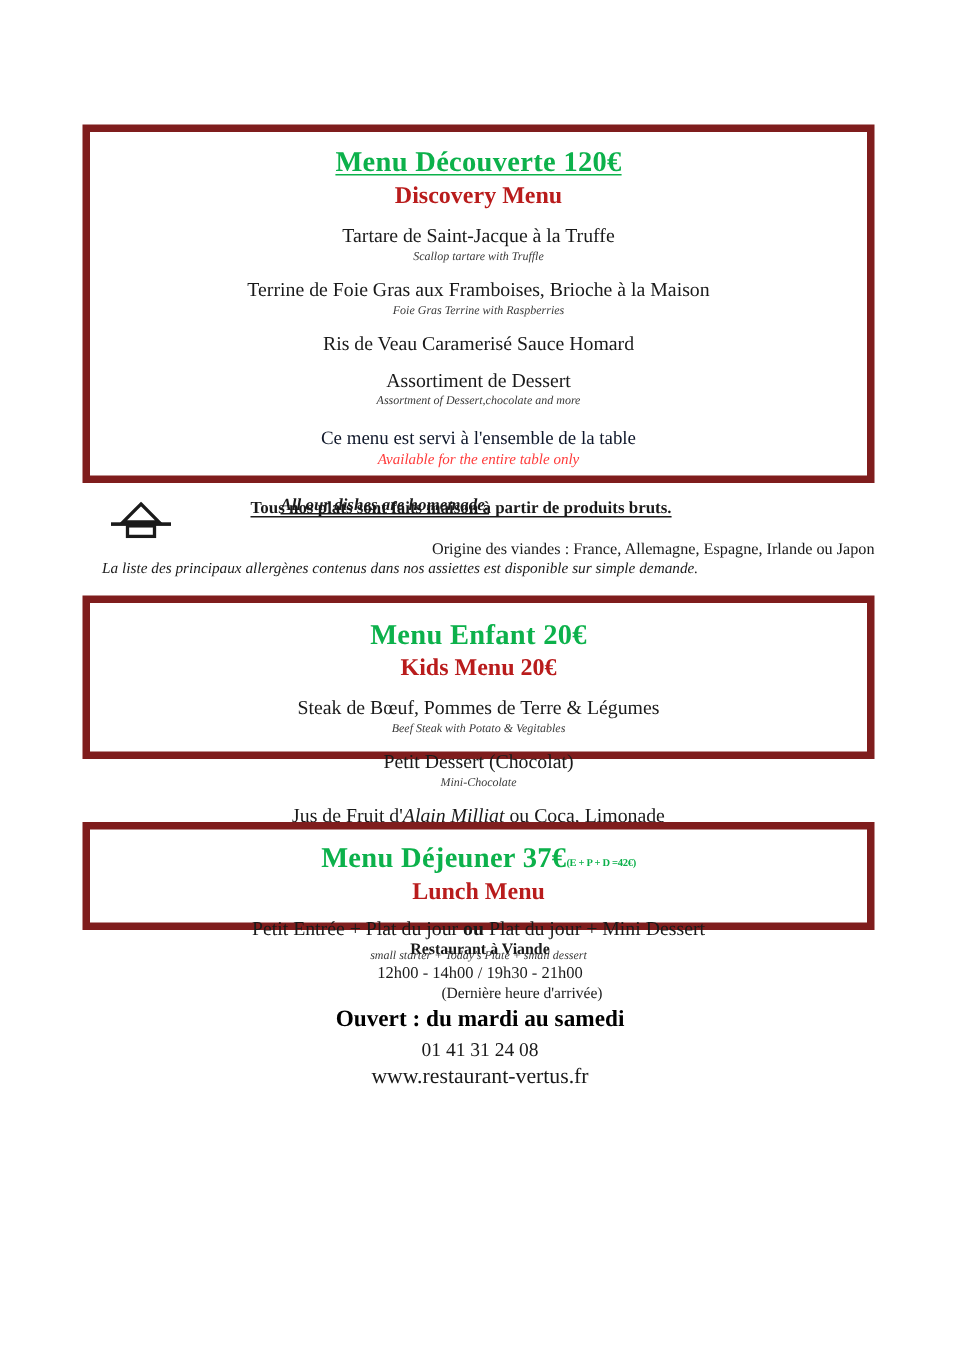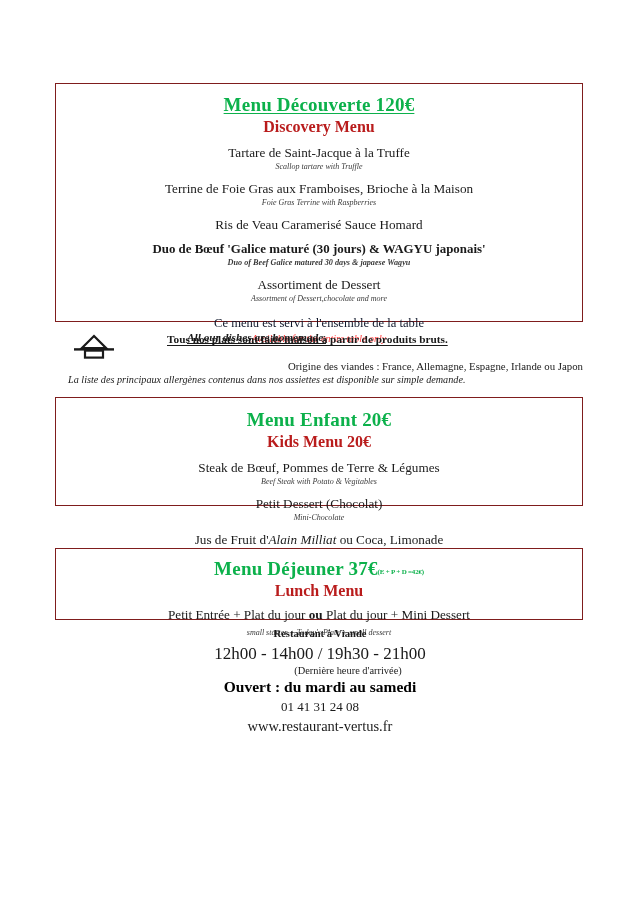--- a/index.html
+++ b/index.html
@@ -17,21 +17,21 @@
   .page {
     position: relative;
     width: 640px;
     height: 905px;
     background: #ffffff;
   }
 
   
   .menu-box {
     position: absolute;
-    border: 1px solid #7f1d1d;
+    border: 5px solid #7f1d1d;
     background: #ffffff;
     box-sizing: border-box;
     text-align: center;
   }
   #box-discovery { left: 55px; top: 83px;  width: 528px; height: 239px; }
   #box-kids      { left: 55px; top: 397px; width: 528px; height: 109px; }
   #box-lunch     { left: 55px; top: 548px; width: 528px; height: 72px;  }
 
   
   .menu-title {
@@ -161,21 +161,21 @@
     top: 628px;
     width: 640px;
     text-align: center;
   }
   .foot-type {
     font-size: 10.6px;
     font-weight: bold;
     line-height: 1.2;
   }
   .foot-hours {
-    font-size: 17px;
+    font-size: 11px;
     line-height: 1.25;
     margin-top: 2px;
   }
   .foot-last {
     font-size: 10.4px;
     line-height: 1.2;
     margin-top: 1px;
     padding-left: 56px;
   }
   .foot-open {
@@ -213,24 +213,20 @@
 
       <div class="dish">
         <div class="dish-fr">Terrine de Foie Gras aux Framboises, Brioche à la Maison</div>
         <div class="dish-en">Foie Gras Terrine with Raspberries</div>
       </div>
 
       <div class="dish">
         <div class="dish-fr">Ris de Veau Caramerisé Sauce Homard</div>
       </div>
 
-      <div class="dish">
-        <div class="dish-fr bold">Duo de Bœuf  'Galice maturé (30 jours) &amp; WAGYU japonais'</div>
-        <div class="dish-en bold">Duo of  Beef  Galice matured 30 days &amp; japaese Wagyu</div>
-      </div>
 
       <div class="dish">
         <div class="dish-fr">Assortiment de Dessert</div>
         <div class="dish-en">Assortment of Dessert,chocolate and more</div>
       </div>
 
       <div class="note-red-fr">Ce menu est servi à l'ensemble de la table</div>
       <div class="note-red-en">Available for the entire table only</div>
     </div>
   </div>

